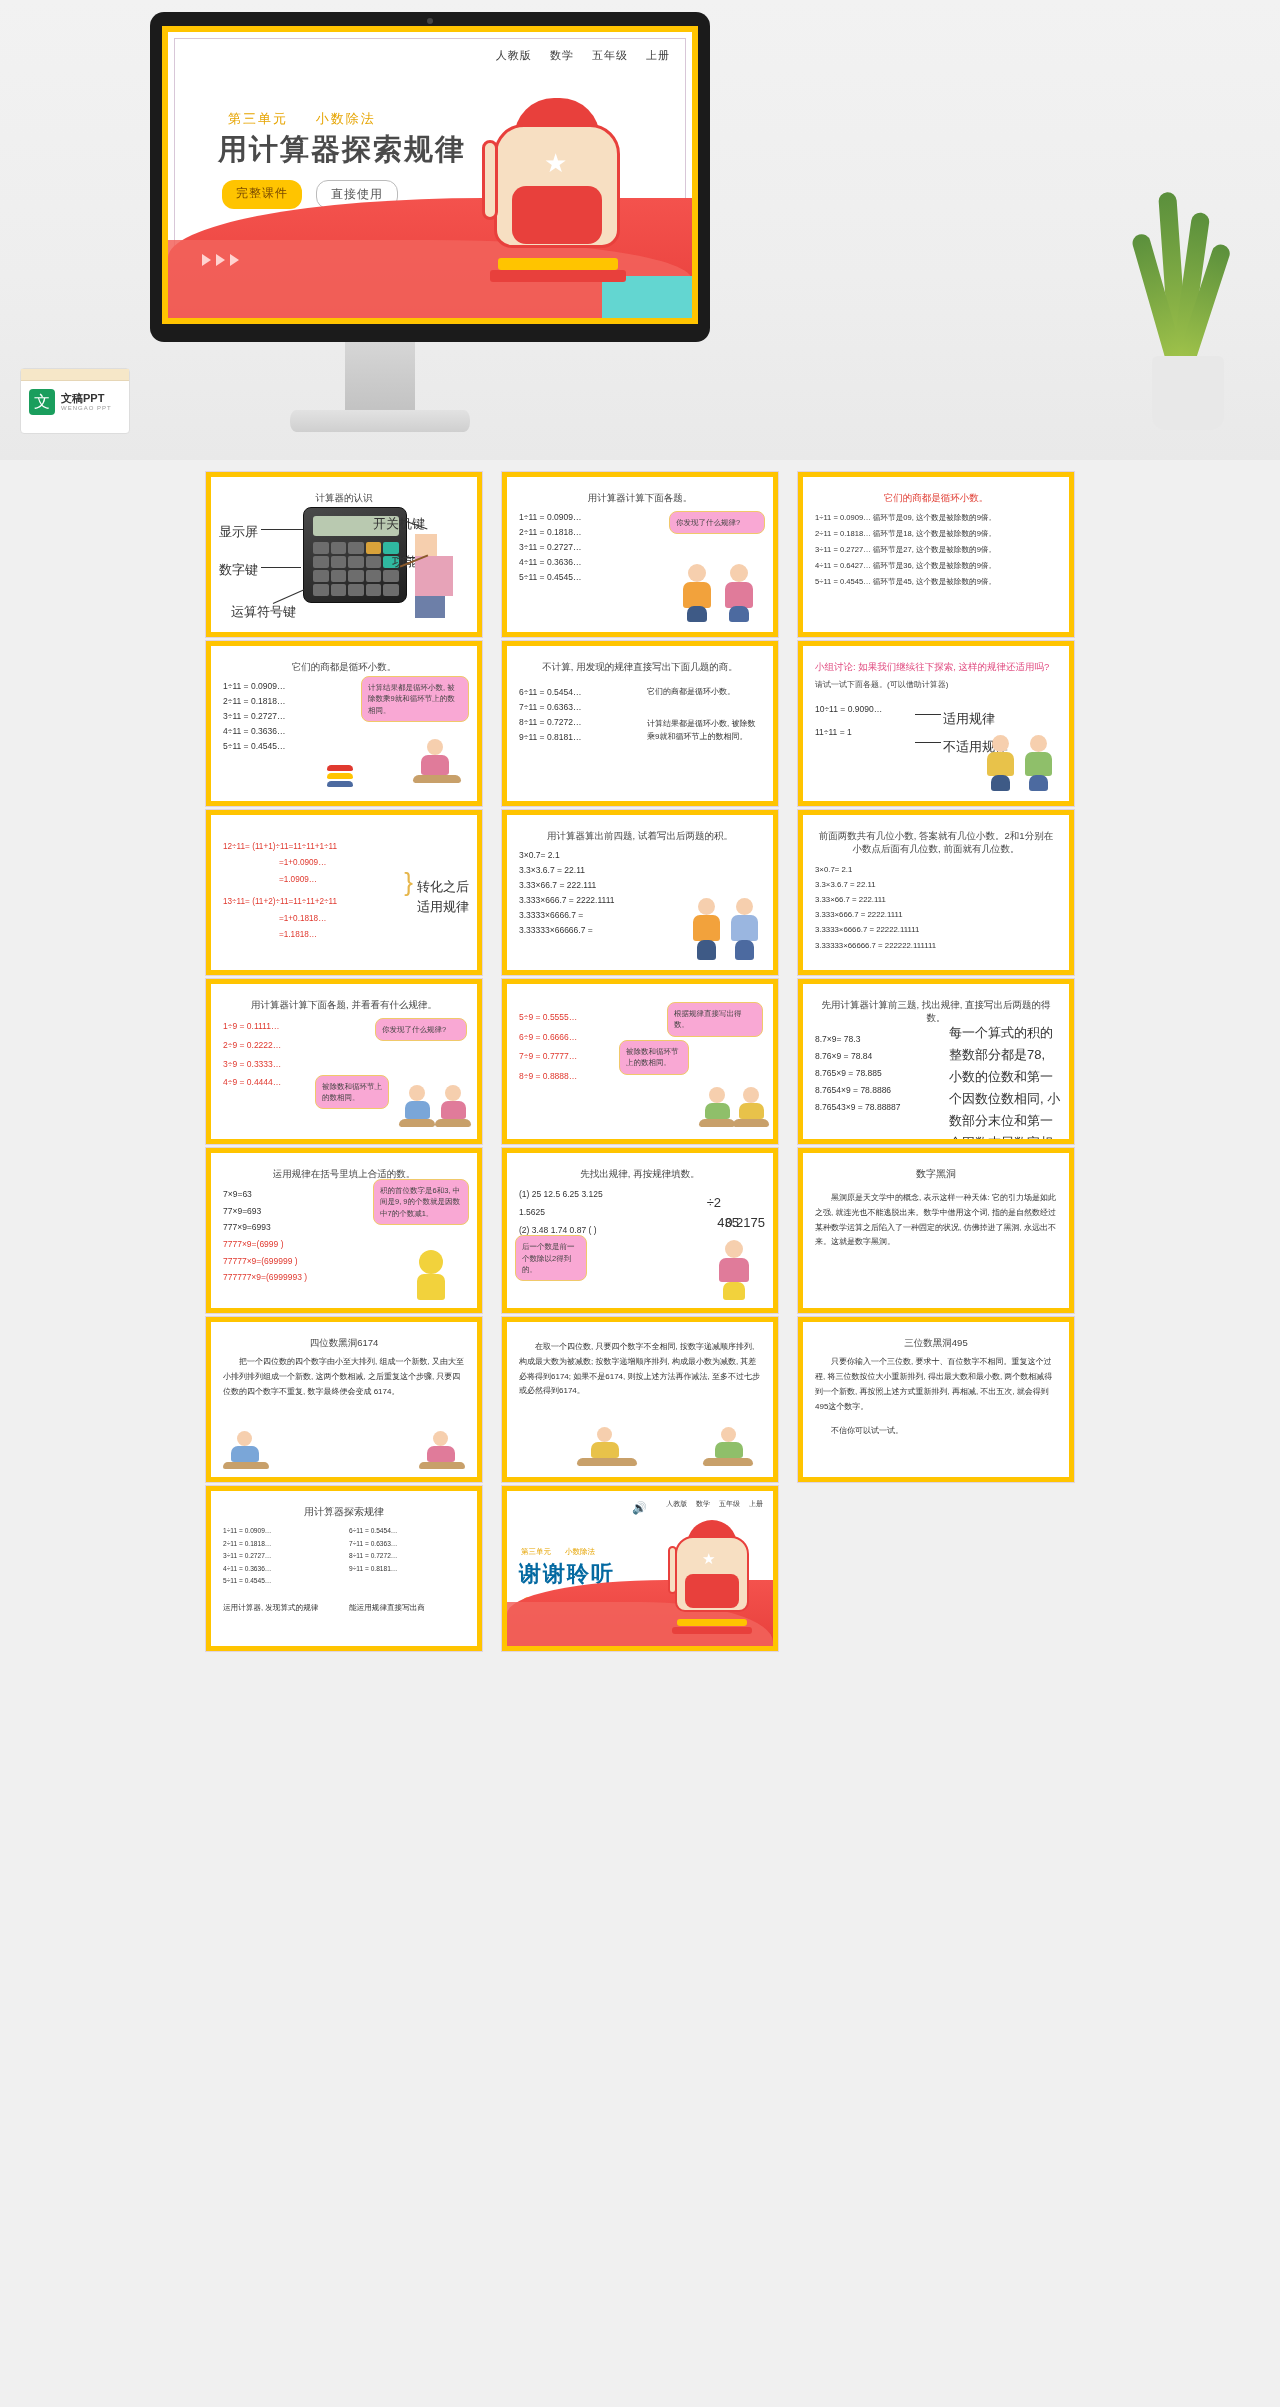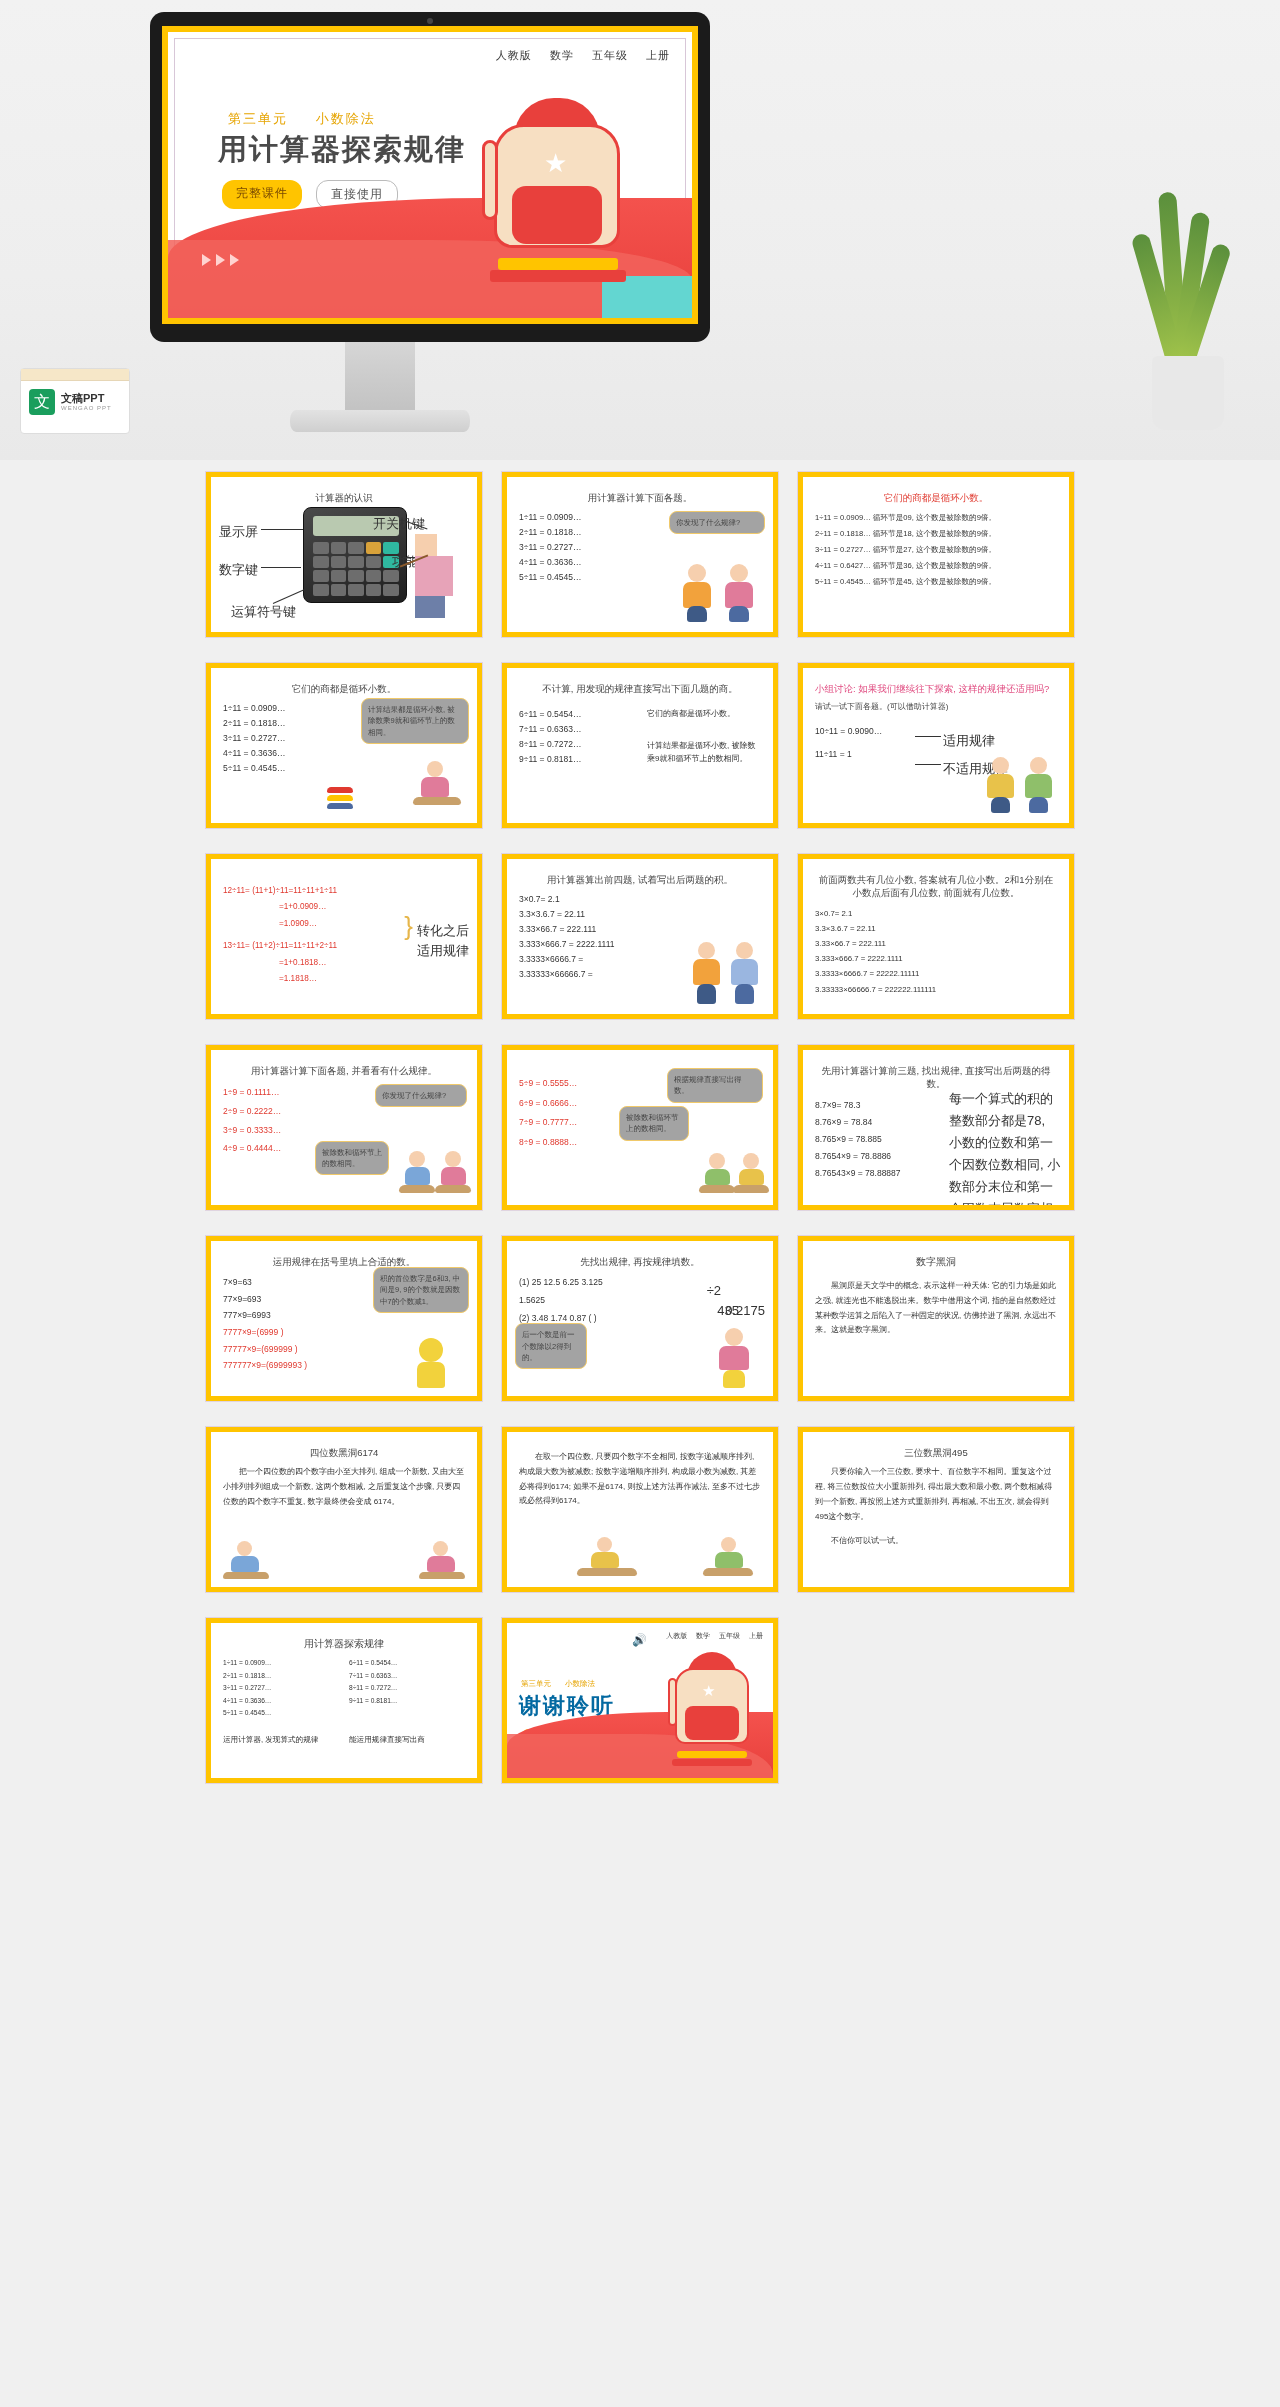--- a/index.html
+++ b/index.html
@@ -97,21 +97,21 @@
   }
   .cal-top{height:12px;background:#f6e7c8;border-bottom:1px solid #e6d6b6;}
   .cal-logo{position:absolute;left:8px;top:20px;width:26px;height:26px;background:#1a9e5d;border-radius:4px;color:#fff;font-size:16px;text-align:center;line-height:26px;}
   .cal-txt{position:absolute;left:40px;top:22px;font-size:11px;font-weight:bold;color:#333;}
   .cal-sub{position:absolute;left:40px;top:36px;font-size:6px;color:#999;letter-spacing:1px;}
 
   
   .grid {
     display:grid;
     grid-template-columns:repeat(3, 276px);
-    gap:26px 20px;
+    gap:4px 20px;
     padding:12px 16px 26px 16px;
     justify-content:center;
   }
   .card {
     width:276px; height:165px;
     background:#fff;
     border:5px solid #ffc400;
     outline:1px solid #e0d4e0;
     position:relative;
     overflow:hidden;
@@ -121,21 +121,21 @@
     text-align:center; font-size:9.5px; color:#444; margin:4px 0 6px;
     line-height:1.4;
   }
   .c-title.red { color:#e0392f; }
   .c-title.pink { color:#e0497f; }
   .eq { font-size:8.5px; line-height:1.75; color:#333; }
   .red { color:#e0392f; }
   .left-col { width:55%; }
   .note {
     position:absolute; font-size:7.5px; line-height:1.5;
-    border:1px solid #f0c96a; background:#a3a3a3;
+    border:1px solid #f0c96a; background:#f9a8d4;
     border-radius:8px; padding:5px 6px; color:#444;
   }
   .brace { position:absolute; font-size:26px; color:#e6b64a; }
   .kid { position:absolute; }
   .kid .head{position:absolute;border-radius:50%;}
   .kid .body{position:absolute;border-radius:7px 7px 3px 3px;}
   .para { font-size:8px; line-height:1.85; color:#333; text-indent:16px; }
   .c-sub { font-size:8.5px; color:#444; text-align:center; }
   .twocol { display:flex; gap:10px; }
   .speaker { position:absolute; left:50%; top:10px; transform:translateX(-50%); font-size:12px; color:#555;}

